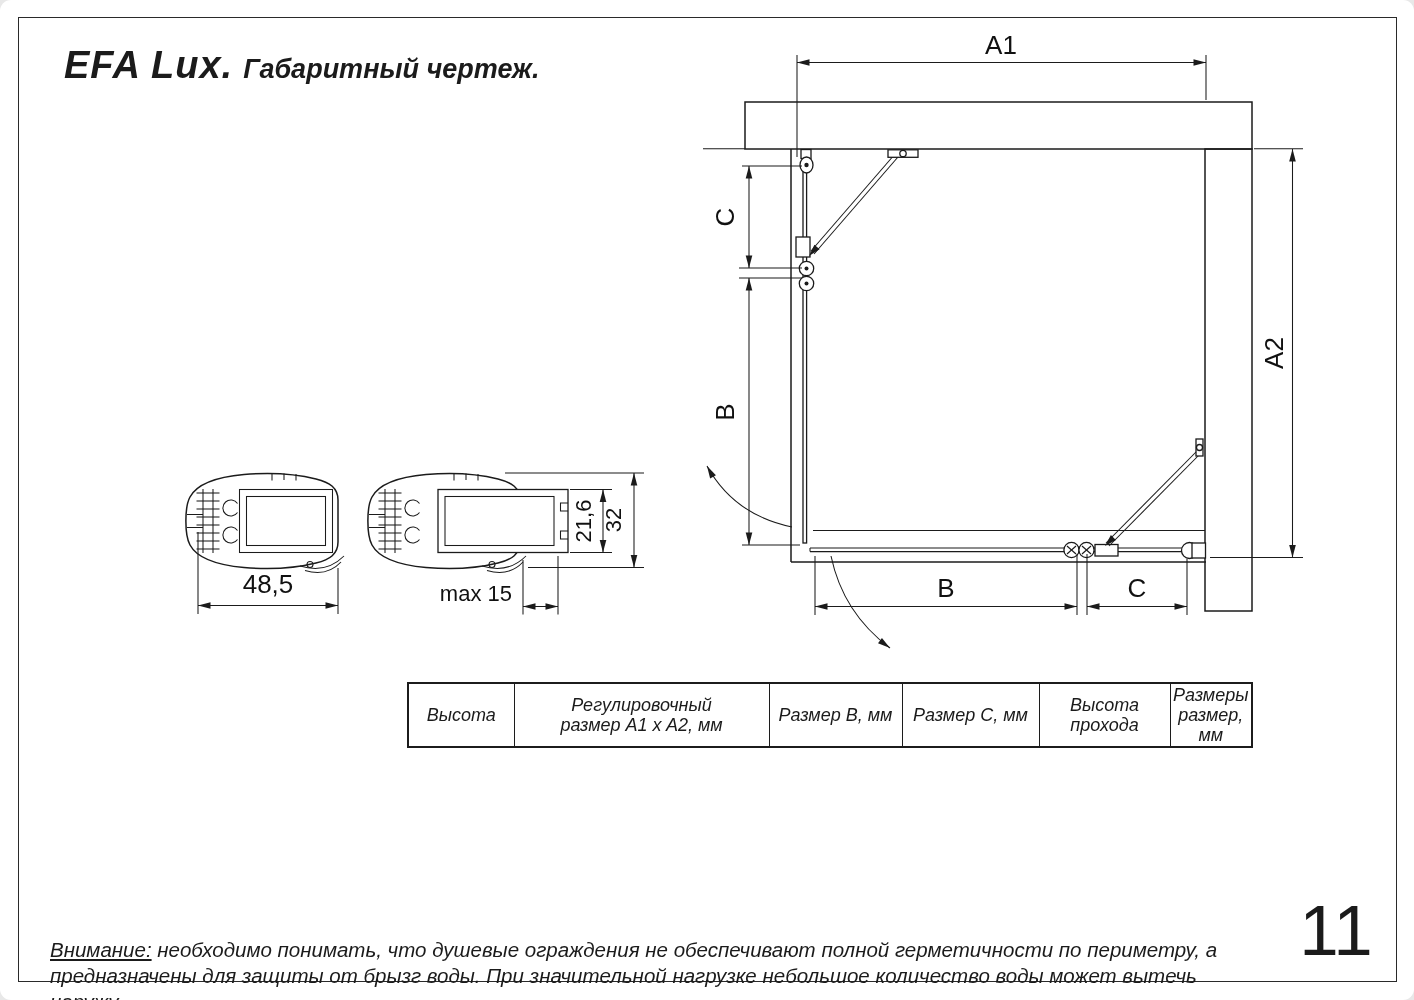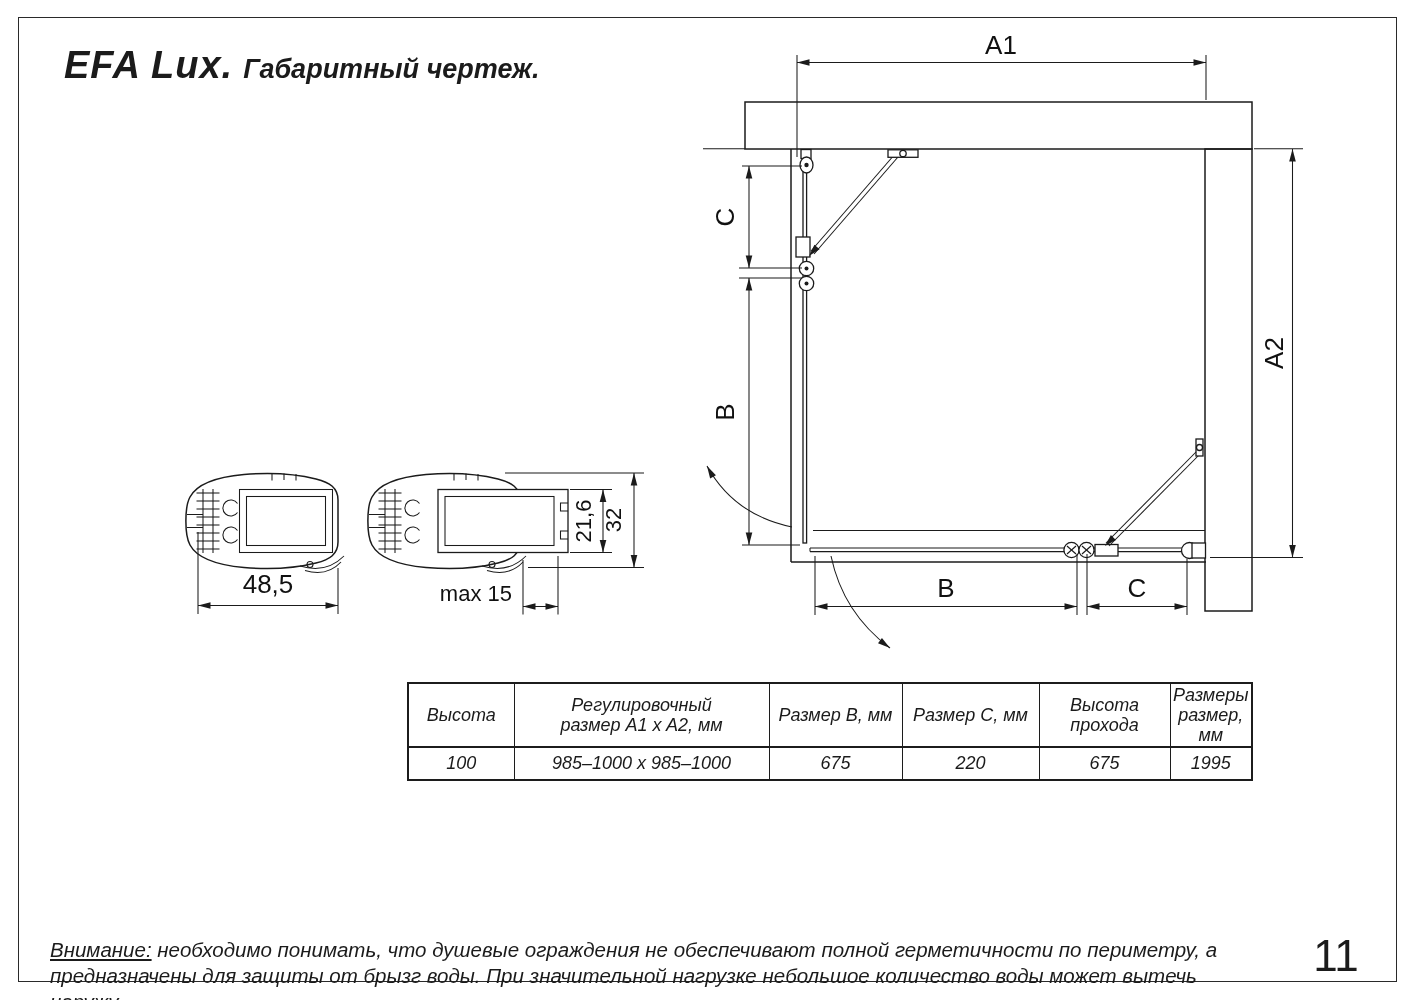--- a/index.html
+++ b/index.html
@@ -1,17 +1,17 @@
 <!DOCTYPE html>
 <html><head>
 <meta charset="utf-8">
 <style>
   html,body{margin:0;padding:0;background:#e8e8e8;}
   .page{position:relative;width:1414px;height:1000px;background:#fff;overflow:hidden;
-        font-family:"Liberation Sans",sans-serif;color:#1b1b1b;}
+        font-family:"Liberation Sans",sans-serif;color:#1b1b1b;border-radius:11px;}
   .page-border{position:absolute;left:18px;top:17px;width:1379px;height:965px;
         border:1.6px solid #2a2a2a;box-sizing:border-box;}
   .title{position:absolute;left:64px;top:44px;white-space:nowrap;font-style:italic;font-weight:bold;}
   .title .main{font-size:38px;letter-spacing:1px;}
   .title .sub{font-size:27px;margin-left:10px;}
   .note{position:absolute;right:773px;top:366px;text-align:right;font-style:italic;
         font-size:20.5px;line-height:27px;white-space:nowrap;}
   svg{position:absolute;left:0;top:0;}
   svg .obj{stroke:#1b1b1b;fill:none;stroke-width:1.5;}
   svg .thin{stroke:#1b1b1b;fill:none;stroke-width:1.05;}
@@ -24,21 +24,21 @@
   .spec{position:absolute;left:407px;top:682px;border-collapse:collapse;table-layout:fixed;
         font-style:italic;font-size:18px;}
   .spec th,.spec td{border:1.5px solid #1c1c1c;text-align:center;vertical-align:middle;
         padding:0;font-weight:normal;}
   .spec{border:2.6px solid #1c1c1c;}
   .spec th{height:62px;line-height:1.12;border-bottom:2.8px solid #1c1c1c;}
   .spec td{height:31px;}
   .warning{position:absolute;left:50px;top:901px;width:1185px;font-style:italic;
         font-size:20.5px;line-height:26px;margin-top:36px;}
   .warning .wlabel{text-decoration:underline;}
-  .pagenum{position:absolute;left:1294px;top:890px;width:84px;text-align:center;font-size:44px;margin-top:41px;}
+  .pagenum{position:absolute;left:1294px;top:890px;width:84px;text-align:center;font-size:71px;}
 </style>
 </head>
 <body>
 
 <div class="page">
   <div class="page-border"></div>
 
   <div class="title">
     <span class="main">EFA Lux.</span><span class="sub">Габаритный чертеж.</span>
   </div>
@@ -256,28 +256,20 @@
             <div>прохода</div>
           </th>
         <th>
             <div>Размеры</div>
             <div>размер,</div>
             <div>мм</div>
           </th>
       </tr>
     </thead>
     <tbody>
-      <tr>
-        <td>100</td>
-        <td>985–1000 x 985–1000</td>
-        <td>675</td>
-        <td>220</td>
-        <td>675</td>
-        <td>1995</td>
-      </tr>
     </tbody>
   </table>
 
   <div class="warning">
     <span class="wlabel">Внимание:</span><span> необходимо понимать, что душевые ограждения не обеспечивают полной герметичности по периметру, а предназначены для защиты от брызг воды. При значительной нагрузке небольшое количество воды может вытечь наружу.</span>
   </div>
 
   <div class="pagenum">11</div>
 </div>
 

